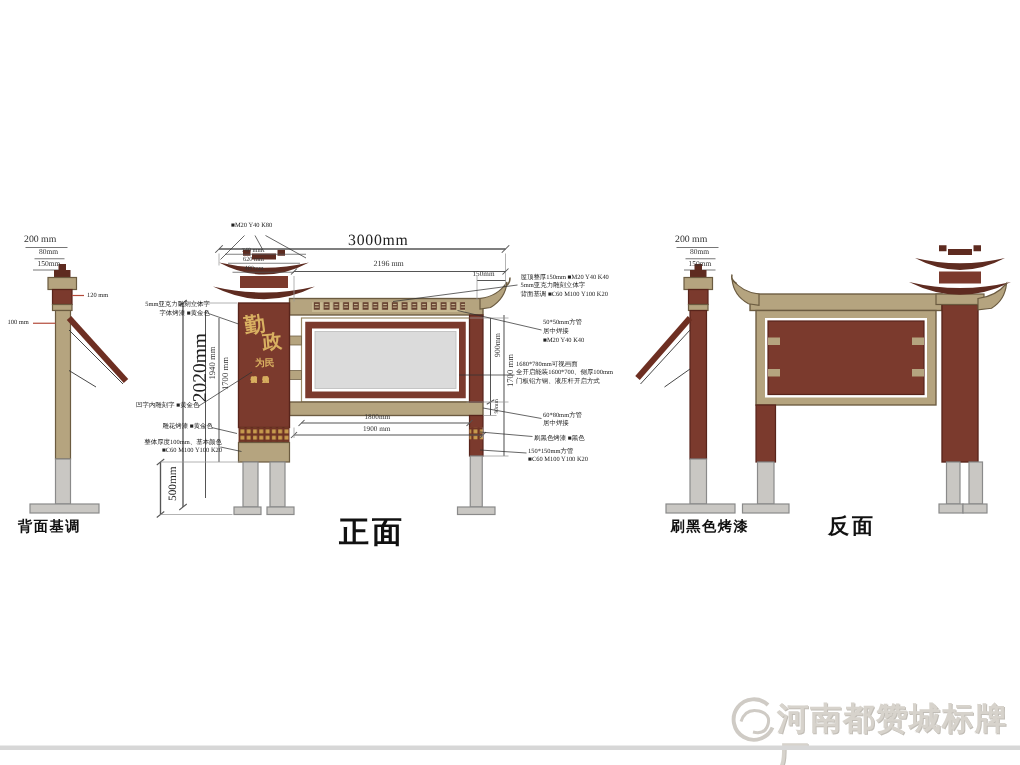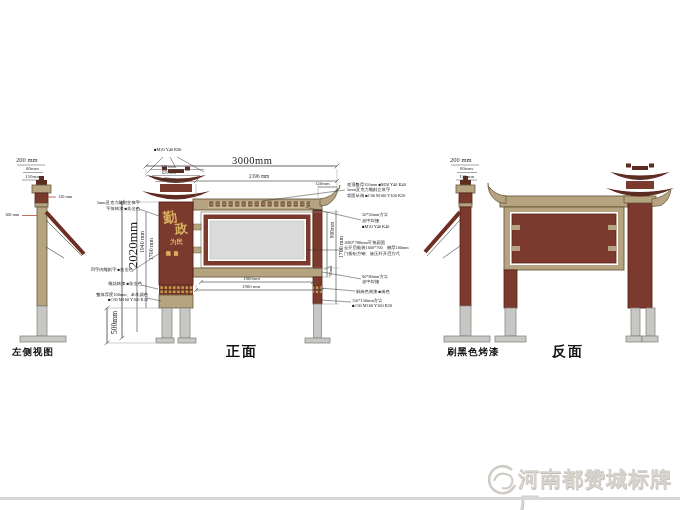--- a/index.html
+++ b/index.html
@@ -260,21 +260,21 @@
   <div class="t gold" style="left:163px;top:209px;font-size:14px;transform:rotate(-8deg)">勤</div>
   <div class="t gold" style="left:175px;top:221px;font-size:13px;transform:rotate(-5deg)">政</div>
   <div class="t gold" style="left:170px;top:238px;font-size:6.5px">为民</div>
   <div class="t gold" style="left:164px;top:247px;height:38px;font-size:4.6px;writing-mode:vertical-rl;line-height:1.7;font-weight:normal">加强党的作风建设
 反腐倡廉警钟长鸣</div>
 
   <div class="t dim65" style="left:450px;top:156px">200 mm</div>
   <div class="t dim" style="left:460px;top:166px">80mm</div>
   <div class="t dim" style="left:459px;top:173.5px">150mm</div>
 
-  <div class="t view-label" style="left:12px;top:347px;font-size:9.5px;letter-spacing:1px">左侧视图</div>
-  <div class="t view-label" style="left:226px;top:343px;font-size:14px;letter-spacing:2px">正面</div>
+  <div class="t view-label" style="left:12px;top:347px;font-size:9.5px;letter-spacing:1px">背面基调</div>
+  <div class="t view-label" style="left:226px;top:343px;font-size:20px;letter-spacing:2px">正面</div>
   <div class="t view-label" style="left:447px;top:347px;font-size:9.5px;letter-spacing:1px">刷黑色烤漆</div>
   <div class="t view-label" style="left:552px;top:343px;font-size:14px;letter-spacing:2px">反面</div>
 
   <div class="t logo-text" style="left:518px;top:466px;font-size:21px">河南都赞城标牌厂</div>
 
   <div class="bottom-bar"></div>
 </div>
 
 </body></html>

